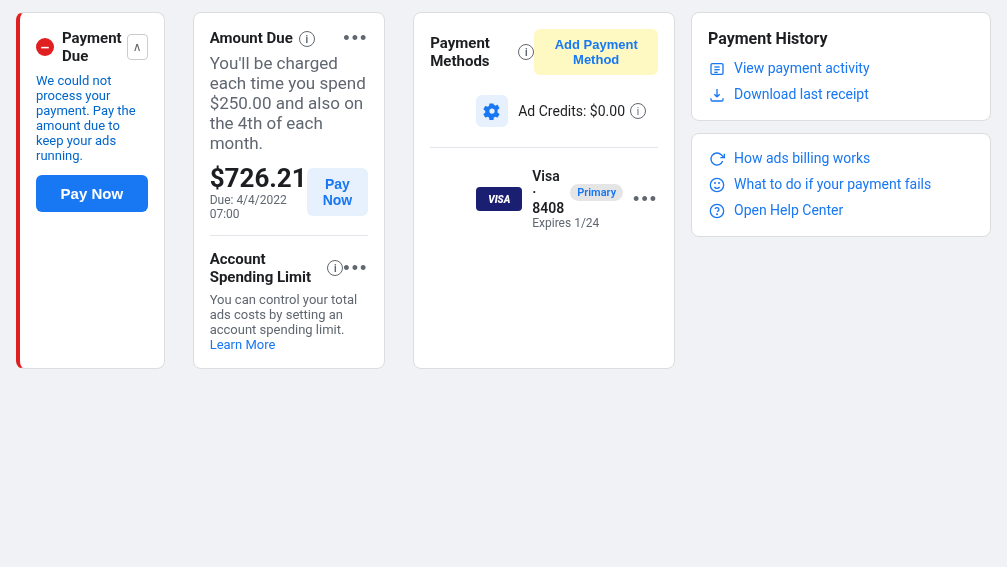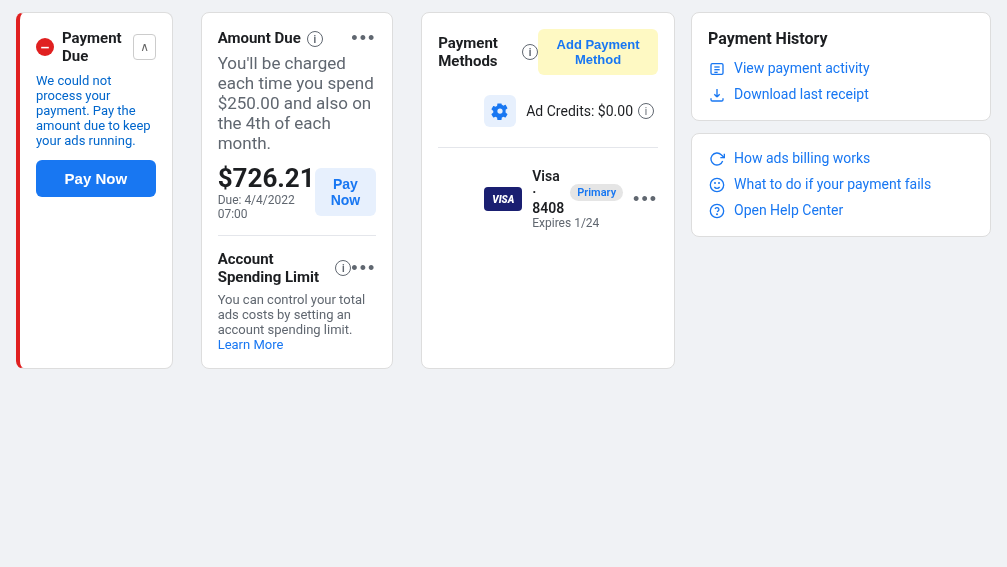--- a/index.html
+++ b/index.html
@@ -248,21 +248,21 @@
       fill: #1877f2;
     }
     .ad-credits-label {
       font-size: 14px;
       color: #1c1e21;
       display: flex;
       align-items: center;
       gap: 5px;
     }
     .visa-card {
-      width: 38px;
+      width: 46px;
       height: 24px;
       background: #1a1f71;
       border-radius: 4px;
       display: flex;
       align-items: center;
       justify-content: center;
       flex-shrink: 0;
     }
     .visa-text {
       color: white;

